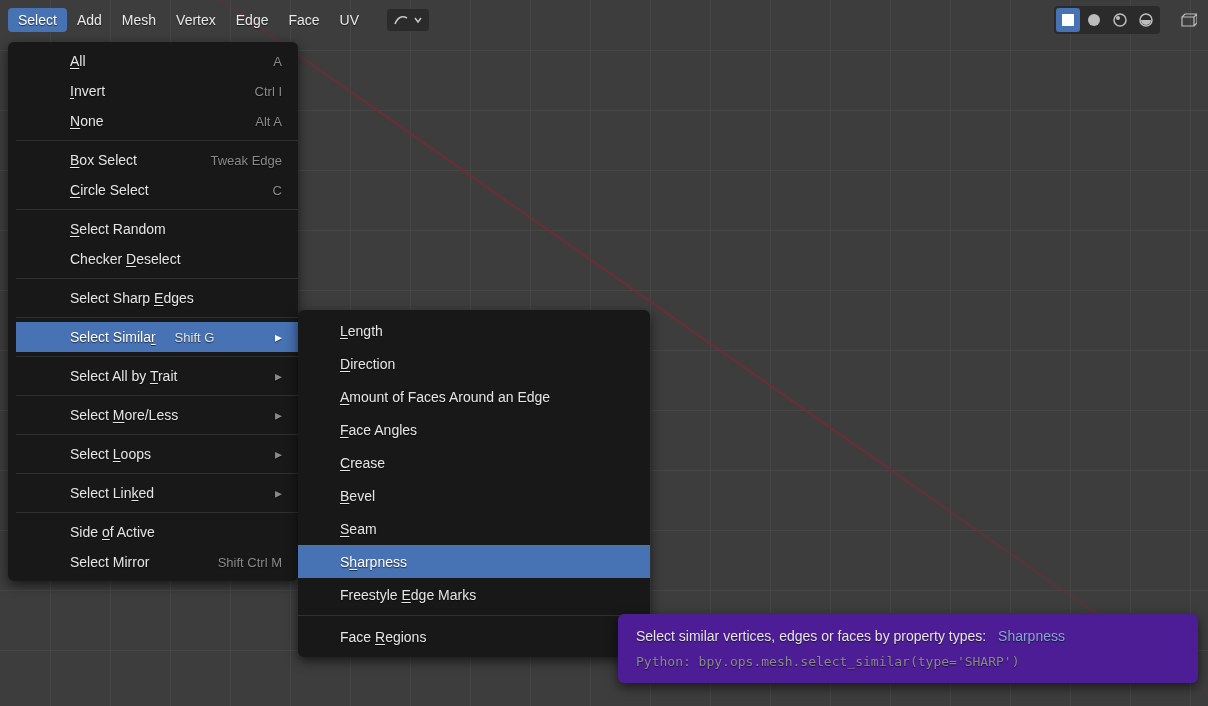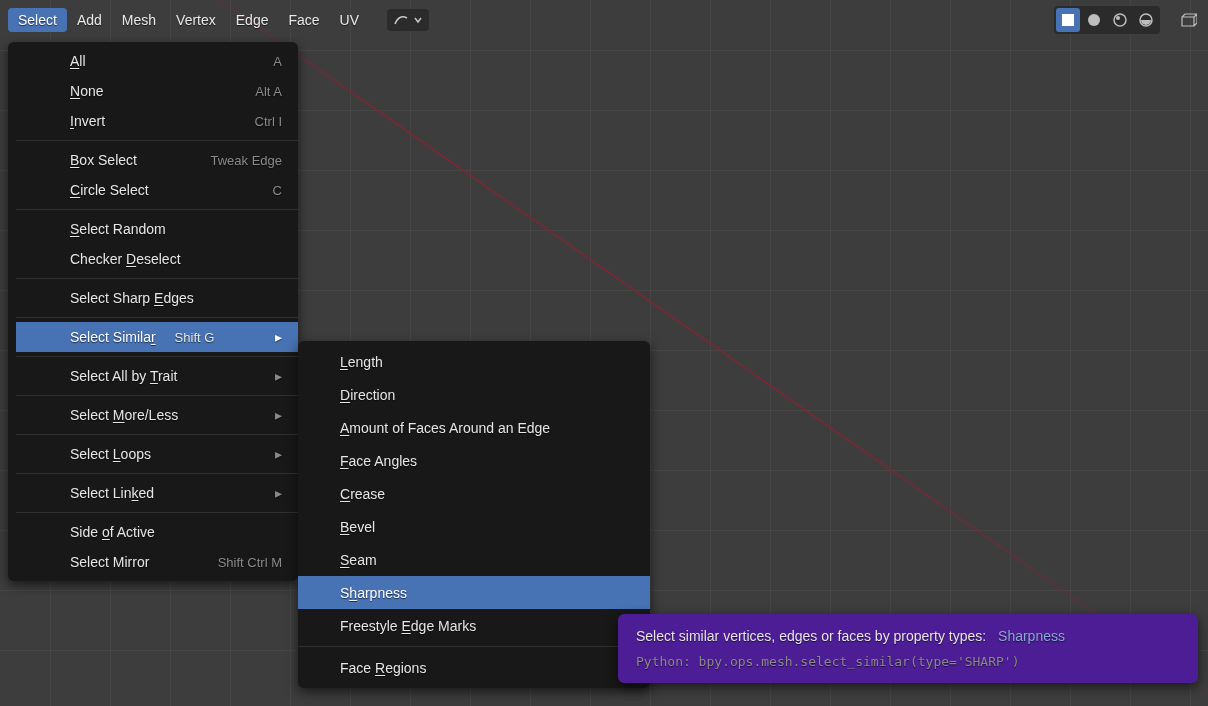--- a/index.html
+++ b/index.html
@@ -90,21 +90,21 @@
   
   .menu-panel {
     position: absolute;
     background: #181818;
     border-radius: 6px;
     box-shadow: 0 4px 12px rgba(0,0,0,0.6);
     z-index: 3;
     padding: 4px 0;
   }
   .menu-main { top: 42px; left: 8px; width: 290px; padding-left: 8px; }
-  .menu-sub  { top: 341px; left: 298px; width: 352px; }
+  .menu-sub  { top: 310px; left: 298px; width: 352px; }
 
   .menu-item {
     display: flex;
     align-items: center;
     justify-content: space-between;
     height: 30px;
     padding: 0 16px 0 54px;
     cursor: default;
     text-shadow: 0 1px 1px rgba(0,0,0,0.6);
   }
@@ -203,26 +203,26 @@
     </span>
   </div>
 </div>
 
 <div class="menu-panel menu-main" id="menu-main">
     <div class="menu-item">
       <span><span class="u">A</span>ll</span>
       <span class="shortcut">A</span>
     </div>
     <div class="menu-item">
+      <span><span class="u">I</span>nvert</span>
+      <span class="shortcut">Ctrl I</span>
+    </div>
+    <div class="menu-item">
       <span><span class="u">N</span>one</span>
       <span class="shortcut">Alt A</span>
-    </div>
-    <div class="menu-item">
-      <span><span class="u">I</span>nvert</span>
-      <span class="shortcut">Ctrl I</span>
     </div>
     <div class="menu-sep"></div>
     <div class="menu-item">
       <span><span class="u">B</span>ox Select</span>
       <span class="shortcut">Tweak Edge</span>
     </div>
     <div class="menu-item">
       <span><span class="u">C</span>ircle Select</span>
       <span class="shortcut">C</span>
     </div>

